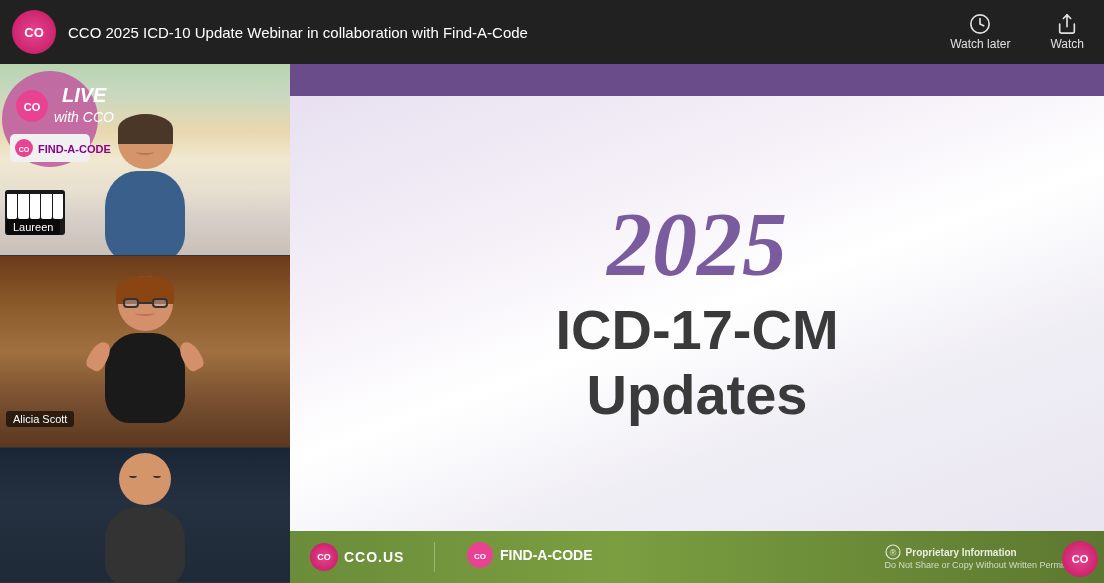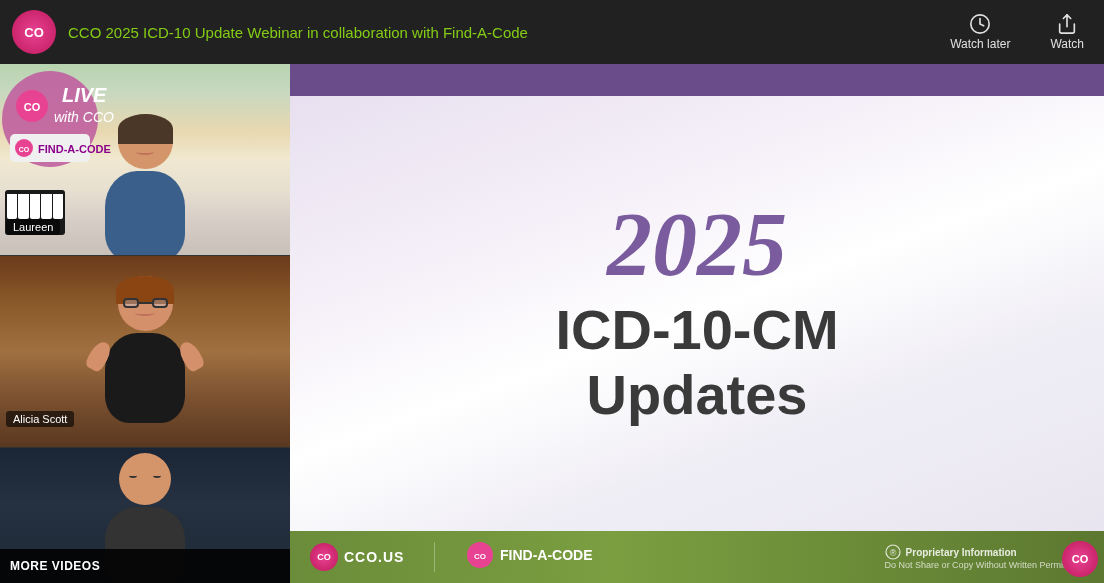--- a/index.html
+++ b/index.html
@@ -32,21 +32,21 @@
       align-items: center;
       justify-content: center;
       font-weight: bold;
       color: white;
       font-size: 13px;
       flex-shrink: 0;
       margin-right: 8px;
     }
 
     #video-title {
-      color: #84cc16;
+      color: #ffffff;
       font-size: 15px;
       flex: 1;
       margin-left: 4px;
       white-space: nowrap;
       overflow: hidden;
       text-overflow: ellipsis;
     }
 
     #top-actions {
       display: flex;
@@ -490,33 +490,30 @@
       <div class="panel-bg-third"></div>
       <div style="position:absolute;top:5px;left:50%;transform:translateX(-50%);display:flex;flex-direction:column;align-items:center;">
         <div class="person-head-bald" style="position:relative;">
           <div style="position:absolute;top:20px;left:10px;width:8px;height:5px;border-bottom:2px solid #333;border-radius:50%;"></div>
           <div style="position:absolute;top:20px;right:10px;width:8px;height:5px;border-bottom:2px solid #333;border-radius:50%;"></div>
         </div>
         <div class="person-body-third"></div>
       </div>
     </div>
 
-    <div id="more-videos-bar">
-      <span id="more-videos-text">MORE VIDEOS</span>
-    </div>
   </div>
 
   <div id="presentation-area">
 
     <div id="presentation-top-bar"></div>
 
     <div id="presentation-main">
       <div id="slide-year">2025</div>
       <div id="slide-title-main">
-        <span>ICD-10-CM</span><br>
+        <span>ICD-17-CM</span><br>
         <span>Updates</span>
       </div>
     </div>
 
     <div id="presentation-footer">
       <div class="footer-logo-cco">
         <div class="footer-cco-circle">CO</div>
         <span class="footer-cco-text">CCO.US</span>
       </div>
       <div class="footer-divider"></div>

